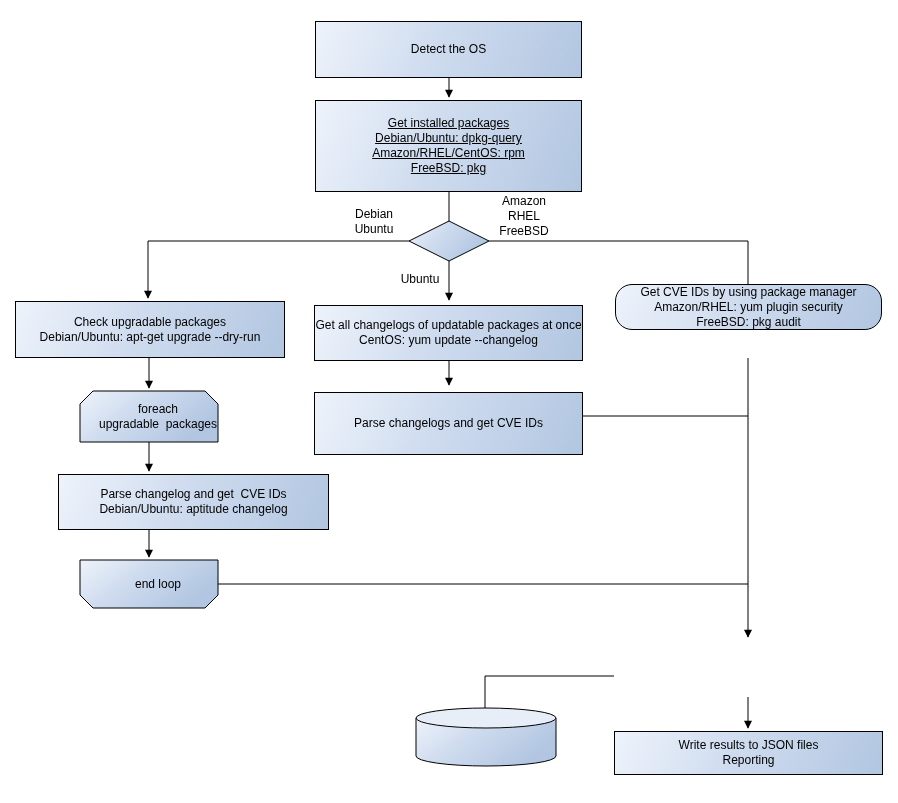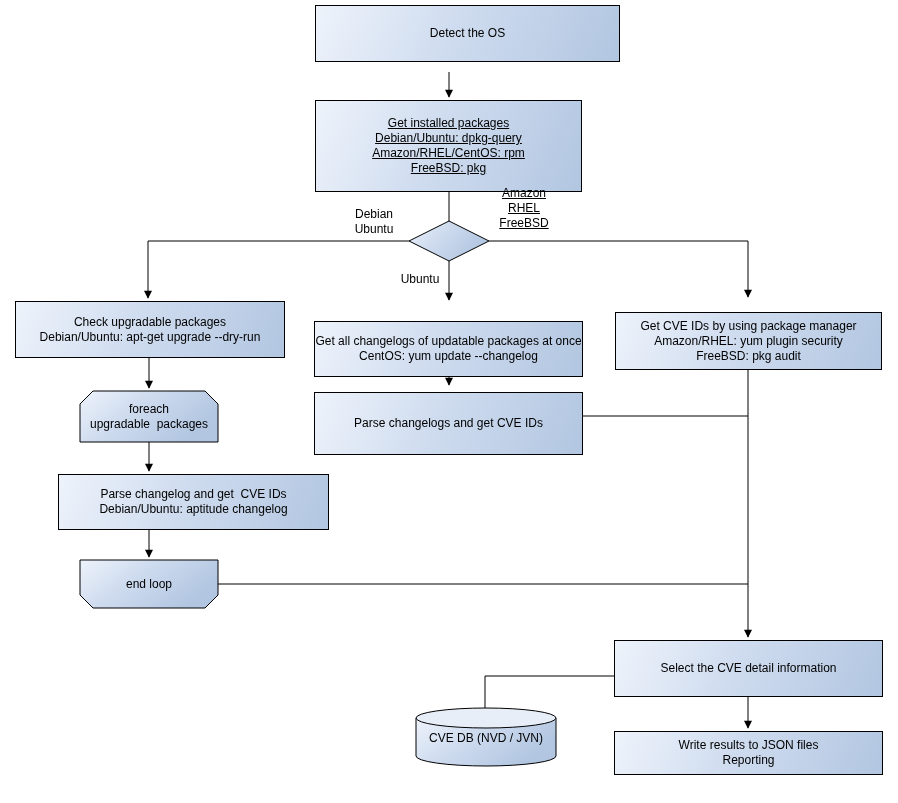--- a/index.html
+++ b/index.html
@@ -29,20 +29,21 @@
     color: #000000;
   }
   .rect {
     border: 1px solid #000000;
     background: linear-gradient(112deg, #eef3fb 0%, #cfdcef 45%, #b2c6e1 100%);
     box-sizing: border-box;
   }
   .overlay {
     background: transparent;
     border: none;
+    padding-left: 9px;
   }
   .edge-label {
     position: absolute;
     text-align: center;
     white-space: pre;
     font-size: 12px;
     line-height: 15px;
     color: #000000;
   }
 </style>
@@ -83,56 +84,54 @@
     <polygon points="409,241 449,221 489,241 449,261" fill="url(#nodeGrad)" stroke="#000000" stroke-width="1"></polygon>
 
     <polygon points="93,391 205,391 218,404 218,442 80,442 80,404" fill="url(#nodeGrad)" stroke="#000000" stroke-width="1"></polygon>
 
     <polygon points="80,560 218,560 218,595 205,608 93,608 80,595" fill="url(#nodeGrad)" stroke="#000000" stroke-width="1"></polygon>
 
     <path d="M416,718 L416,756 A70,10 0 0 0 556,756 L556,718" fill="url(#nodeGrad)" stroke="#000000" stroke-width="1"></path>
     <ellipse cx="486" cy="718" rx="70" ry="10" fill="#e7eef8" stroke="#000000" stroke-width="1"></ellipse>
   </svg>
 
-  <div class="node rect" style="left:315px; top:5px; width:305px; height:57px;text-align:right;">Detect the OS</div>
+  <div class="node rect" style="left:315px; top:21px; width:267px; height:57px;text-align:right;">Detect the OS</div>
 
   <div class="node rect" style="left:315px; top:100px; width:267px; height:92px;text-decoration:underline;">Get installed packages
 Debian/Ubuntu: dpkg-query
 Amazon/RHEL/CentOS: rpm
 FreeBSD: pkg</div>
 
   <div class="node rect" style="left:15px; top:301px; width:270px; height:57px;">Check upgradable packages
 Debian/Ubuntu: apt-get upgrade --dry-run</div>
 
   <div class="node rect" style="left:14px; top:474px; width:271px; height:56px;margin-left:44px;">Parse changelog and get  CVE IDs
 Debian/Ubuntu: aptitude changelog</div>
 
-  <div class="node rect" style="left:314px; top:321px; width:269px; height:56px;">Get all changelogs of updatable packages at once
+  <div class="node rect" style="left:314px; top:305px; width:269px; height:56px;">Get all changelogs of updatable packages at once
 CentOS: yum update --changelog</div>
 
   <div class="node rect" style="left:314px; top:392px; width:269px; height:63px;">Parse changelogs and get CVE IDs</div>
 
-  <div class="node rect" style="left:615px; top:312px; width:267px; height:58px;">Get CVE IDs by using package manager
+  <div class="node rect" style="left:615px; top:284px; width:267px; height:46px;border-radius:17px;">Get CVE IDs by using package manager
 Amazon/RHEL: yum plugin security
 FreeBSD: pkg audit</div>
 
-  <div class="node rect" style="left:614px; top:640px; width:269px; height:57px;">Select the CVE detail information</div>
 
   <div class="node rect" style="left:614px; top:731px; width:269px; height:44px;">Write results to JSON files
 Reporting</div>
 
   <div class="node overlay" style="left:80px; top:391px; width:138px; height:51px;">foreach
 upgradable  packages</div>
 
   <div class="node overlay" style="left:80px; top:560px; width:138px; height:48px;border-radius:23px;">end loop</div>
 
-  <div class="node overlay" style="left:416px; top:714px; width:140px; height:48px;">CVE DB (NVD / JVN)</div>
 
   <div class="edge-label" style="left:334px; top:207px; width:80px;">Debian
 Ubuntu</div>
 
-  <div class="edge-label" style="left:484px; top:186px; width:80px;text-decoration:underline;">Amazon
+  <div class="edge-label" style="left:484px; top:194px; width:80px;">Amazon
 RHEL
 FreeBSD</div>
 
   <div class="edge-label" style="left:378px; top:272px; width:84px;">Ubuntu</div>
 
 </div>
 
 </body></html>

